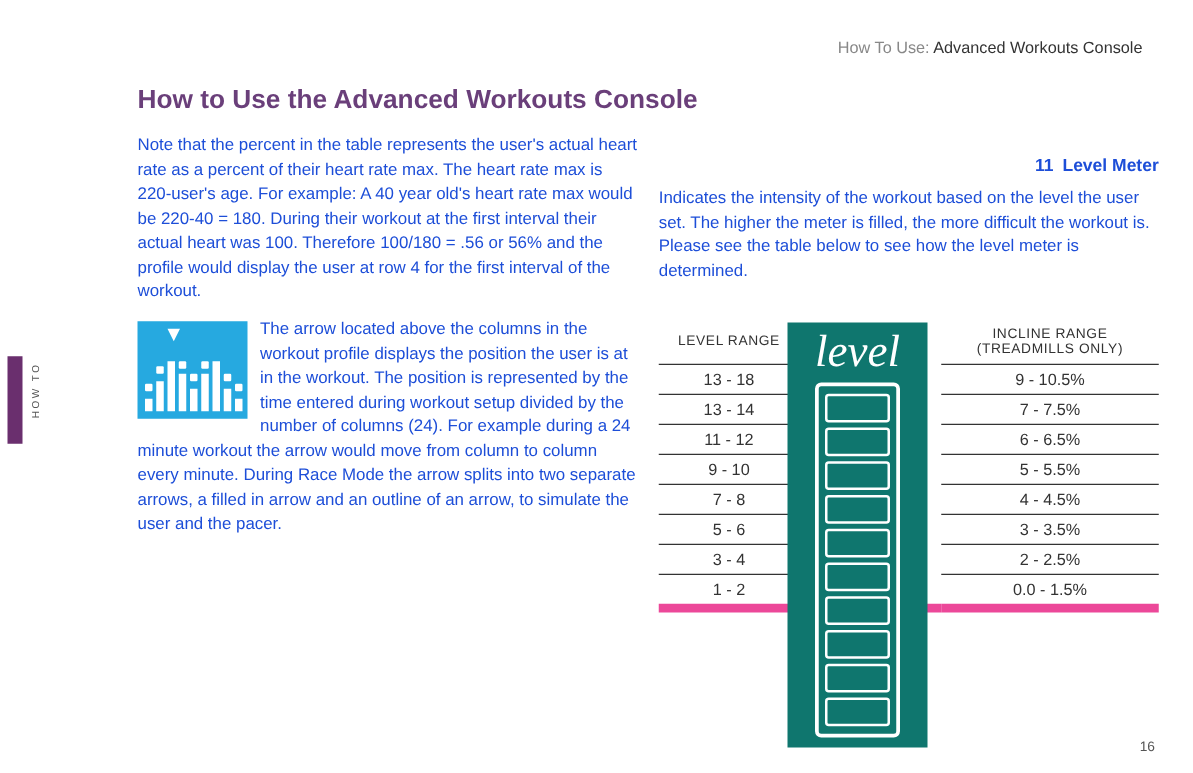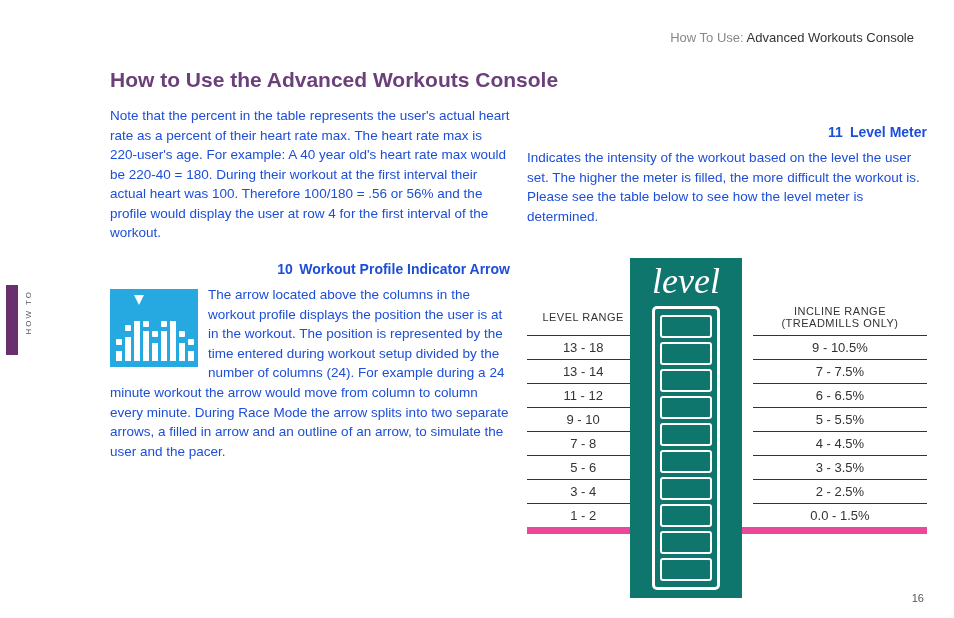--- a/index.html
+++ b/index.html
@@ -90,21 +90,20 @@
     width: 0; height: 0;
     border-left: 5px solid transparent;
     border-right: 5px solid transparent;
     border-top: 10px solid #fff;
   }
   .level-block {
     position: absolute;
     left: 527px;
     top: 260px;
     width: 400px;
-    margin-top: 44px;
   }
   .lvl-table {
     border-collapse: collapse;
     width: 100%;
     font-size: 13px;
   }
   .lvl-table th {
     font-weight: 400;
     font-size: 11px;
     letter-spacing: 0.5px;
@@ -174,24 +173,20 @@
 </div>
 
 <div class="side-tab"></div>
 <div class="side-tab-text">HOW TO</div>
 
 <div class="page-title">How to Use the Advanced Workouts Console</div>
 
 <div class="col left">
   <p>Note that the percent in the table represents the user's actual heart rate as a percent of their heart rate max. The heart rate max is 220-user's age. For example:  A 40 year old's heart rate max would be 220-40 = 180. During their workout at the first interval their actual heart was 100. Therefore 100/180 = .56 or 56% and the profile would display the user at row 4 for the first interval of the workout.</p>
 
-  <div class="sec-head">
-    <span class="num">10</span>
-    <span>Workout Profile Indicator Arrow</span>
-  </div>
 
   <div class="profile-icon">
     <div class="arrow"></div>
     <div class="bar" style="left:6px;height:10px"></div>
     <div class="bar" style="left:15px;height:24px"></div>
     <div class="bar" style="left:24px;height:40px"></div>
     <div class="bar" style="left:33px;height:30px"></div>
     <div class="bar" style="left:42px;height:18px"></div>
     <div class="bar" style="left:51px;height:30px"></div>
     <div class="bar" style="left:60px;height:40px"></div>

